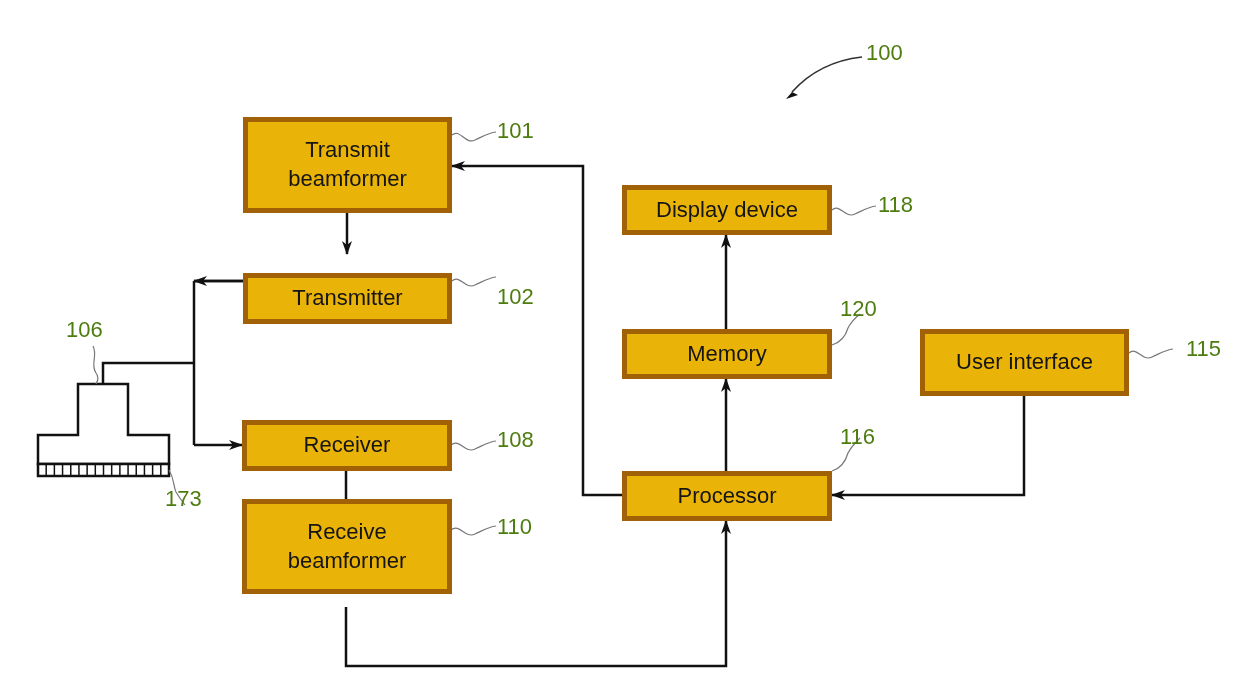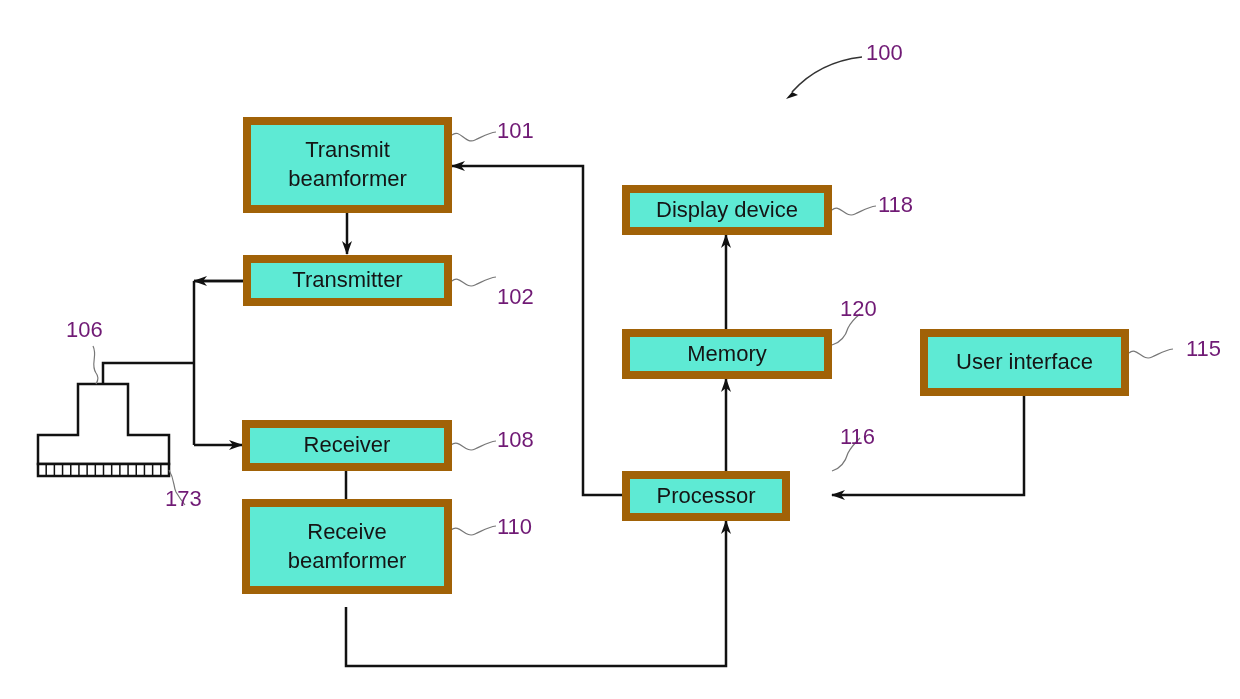--- a/index.html
+++ b/index.html
@@ -1,22 +1,22 @@
 <!DOCTYPE html>
 <html><head>
   <meta charset="utf-8">
   <style>
     html, body { margin: 0; padding: 0; background: #ffffff; }
     body { width: 1240px; height: 699px; position: relative; overflow: hidden;
            font-family: "Liberation Sans", sans-serif; color: #111; }
     svg { position: absolute; left: 0; top: 0; }
-    .box { position: absolute; border: 8px solid #a16207; background: #5eead4;
+    .box { position: absolute; border: 5px solid #a16207; background: #eab308;
            box-sizing: border-box; display: flex; align-items: center; justify-content: center;
            text-align: center; font-size: 22px; line-height: 1.3; color: #151515; }
-    .ref { position: absolute; font-size: 22px; color: #701a75; }
+    .ref { position: absolute; font-size: 22px; color: #4d7c0f; }
   </style>
 </head>
 <body>
 
 <svg width="1240" height="699" viewBox="0 0 1240 699">
   <defs>
     <marker id="ah" markerWidth="14" markerHeight="10" refX="13" refY="5" orient="auto" markerUnits="userSpaceOnUse">
       <path d="M0,0 L14,5 L0,10 L4,5 Z" fill="#111"></path>
     </marker>
   </defs>
@@ -81,37 +81,37 @@
     <path d="M93,346 C98,356 90,364 96,373 C100,378 97,382 96,384"></path>
     <path d="M169,470 C175,480 173,486 176,492 C179,497 181,500 185,505"></path>
   </g>
   <path d="M792,92 L786,99 L798,95 Z" fill="#111"></path>
 </svg>
 
 <div class="box" style="left:243px;top:117px;width:209px;height:96px;flex-direction:column;">
   <span>Transmit</span>
   <span>beamformer</span>
 </div>
-<div class="box" style="left:243px;top:255px;width:209px;height:51px;">
+<div class="box" style="left:243px;top:273px;width:209px;height:51px;">
   <span>Transmitter</span>
 </div>
 <div class="box" style="left:242px;top:420px;width:210px;height:51px;">
   <span>Receiver</span>
 </div>
 <div class="box" style="left:242px;top:499px;width:210px;height:95px;flex-direction:column;">
   <span>Receive</span>
   <span>beamformer</span>
 </div>
 <div class="box" style="left:622px;top:185px;width:210px;height:50px;">
   <span>Display device</span>
 </div>
 <div class="box" style="left:622px;top:329px;width:210px;height:50px;">
   <span>Memory</span>
 </div>
-<div class="box" style="left:622px;top:471px;width:168px;height:50px;">
+<div class="box" style="left:622px;top:471px;width:210px;height:50px;">
   <span>Processor</span>
 </div>
 <div class="box" style="left:920px;top:329px;width:209px;height:67px;">
   <span>User interface</span>
 </div>
 
 <span class="ref" style="left:866px;top:40px;">100</span>
 <span class="ref" style="left:497px;top:118px;">101</span>
 <span class="ref" style="left:497px;top:263px;margin-top:21px;">102</span>
 <span class="ref" style="left:66px;top:317px;">106</span>

